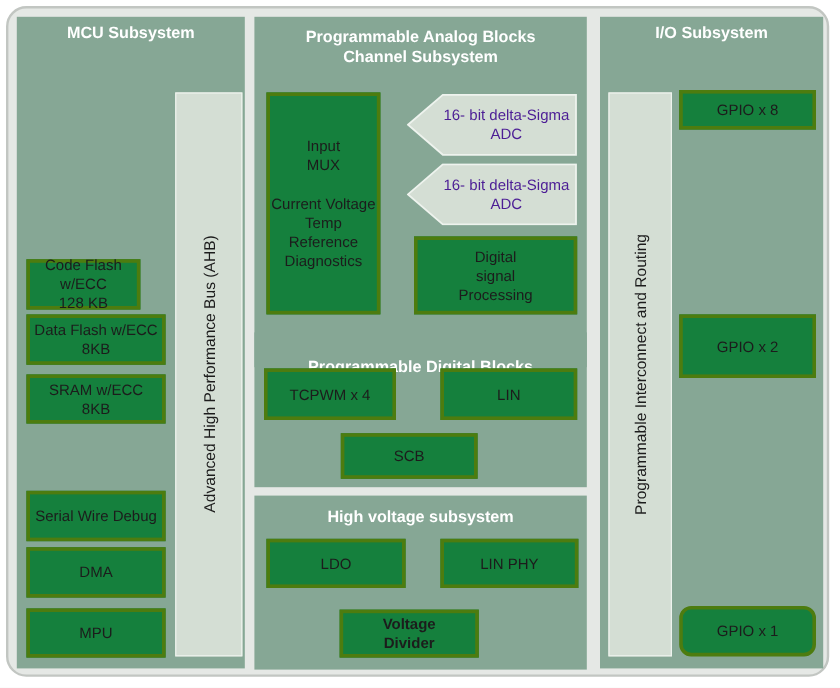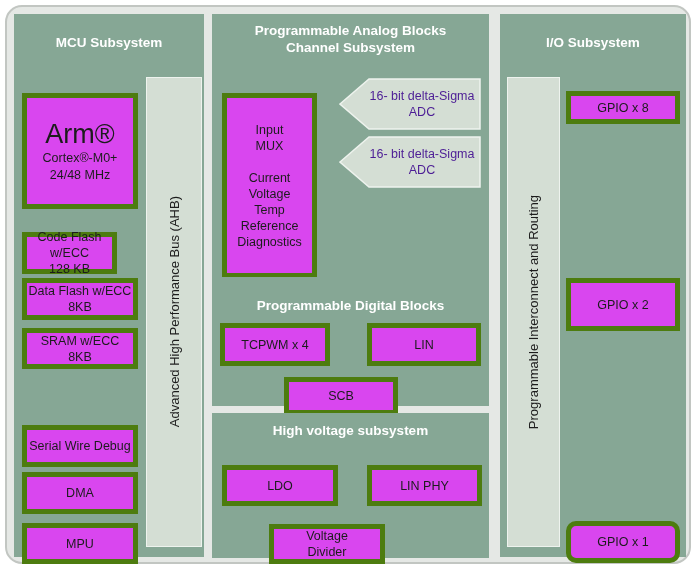--- a/index.html
+++ b/index.html
@@ -10,29 +10,29 @@
   }
   .frame{
     position:absolute;left:5px;top:5px;width:686px;height:559px;
     background:#e5e8e5;border:2px solid #c2c6c2;border-radius:17px;
     box-sizing:border-box;
   }
   .panel{
     position:absolute;background:#86a795;box-sizing:border-box;
   }
   .panel-title{
-    margin:0;padding-top:21px;width:100%;text-align:center;
+    margin:0;padding-top:6px;width:100%;text-align:center;
     color:#ffffff;font-size:13.5px;font-weight:bold;line-height:1.25;
     white-space:pre-line;
   }
   .block{
-    position:absolute;background:#d946ef;border:5px solid #4d7c0f;
+    position:absolute;background:#15803d;border:3px solid #4d7c0f;
     box-sizing:border-box;display:flex;flex-direction:column;
     align-items:center;justify-content:center;text-align:center;
-    color:#1c1c1c;font-size:12.5px;line-height:1.28;white-space:pre-line;margin-top:16px;
+    color:#1c1c1c;font-size:12.5px;line-height:1.28;white-space:pre-line;
   }
   .cpu-brand{font-size:27px;color:#1c1c1c;line-height:1.15;}
   .cpu-line{font-size:12.5px;color:#1c1c1c;line-height:1.3;}
   .vbar{
     position:absolute;background:#d4ded4;border:1px solid #eef3ee;
     box-sizing:border-box;display:flex;align-items:center;justify-content:center;
   }
   .vtext{
     writing-mode:vertical-rl;transform:rotate(180deg);
     color:#1c1c1c;font-size:13px;white-space:nowrap;
@@ -48,25 +48,20 @@
 </style>
 </head>
 <body>
 
 <div class="stage">
   <div class="frame"></div>
 
   <section class="panel" style="left:14px;top:14px;width:190px;height:543px;">
     <h2 class="panel-title">MCU Subsystem</h2>
 
-    <div class="block" style="left:8px;top:63px;width:116px;height:116px;">
-      <div class="cpu-brand">Arm®</div>
-      <div class="cpu-line">Cortex®-M0+</div>
-      <div class="cpu-line">24/48 MHz</div>
-    </div>
 
     <div class="block" style="left:8px;top:202px;width:95px;height:42px;">Code Flash w/ECC
 128 KB</div>
 
     <div class="block" style="left:8px;top:248px;width:116px;height:42px;">Data Flash w/ECC
 8KB</div>
 
     <div class="block" style="left:8px;top:298px;width:116px;height:41px;">SRAM w/ECC
 8KB</div>
 
@@ -102,40 +97,43 @@
     </div>
 
     <div class="arrow-block" style="left:127px;top:122px;width:142px;height:52px;">
       <svg viewBox="0 0 142 52" preserveAspectRatio="none">
         <polygon points="1,26 30,1 141,1 141,51 30,51"></polygon>
       </svg>
       <span class="arrow-label">16- bit delta-Sigma
 ADC</span>
     </div>
 
+    <div class="block" style="left:133px;top:183px;width:136px;height:65px;">Digital
+signal
+Processing</div>
   </section>
 
   <section class="panel" style="left:212px;top:277px;width:277px;height:129px;">
     <h2 class="panel-title" style="padding-top:21px;">Programmable Digital Blocks</h2>
 
     <div class="block" style="left:8px;top:30px;width:110px;height:43px;">TCPWM x 4</div>
 
     <div class="block" style="left:155px;top:30px;width:114px;height:43px;">LIN</div>
 
     <div class="block" style="left:72px;top:84px;width:114px;height:38px;">SCB</div>
   </section>
 
   <section class="panel" style="left:212px;top:413px;width:277px;height:145px;">
     <h2 class="panel-title" style="padding-top:10px;">High voltage subsystem</h2>
 
     <div class="block" style="left:10px;top:36px;width:116px;height:41px;">LDO</div>
 
     <div class="block" style="left:155px;top:36px;width:115px;height:41px;">LIN PHY</div>
 
-    <div class="block" style="left:57px;top:95px;width:116px;height:40px;">Voltage
+    <div class="block" style="left:71px;top:95px;width:116px;height:40px;font-weight:bold;">Voltage
 Divider</div>
   </section>
 
   <section class="panel" style="left:500px;top:14px;width:186px;height:543px;">
     <h2 class="panel-title">I/O Subsystem</h2>
 
     <div class="vbar" style="left:7px;top:63px;width:53px;height:470px;">
       <span class="vtext">Programmable Interconnect and Routing</span>
     </div>
 

